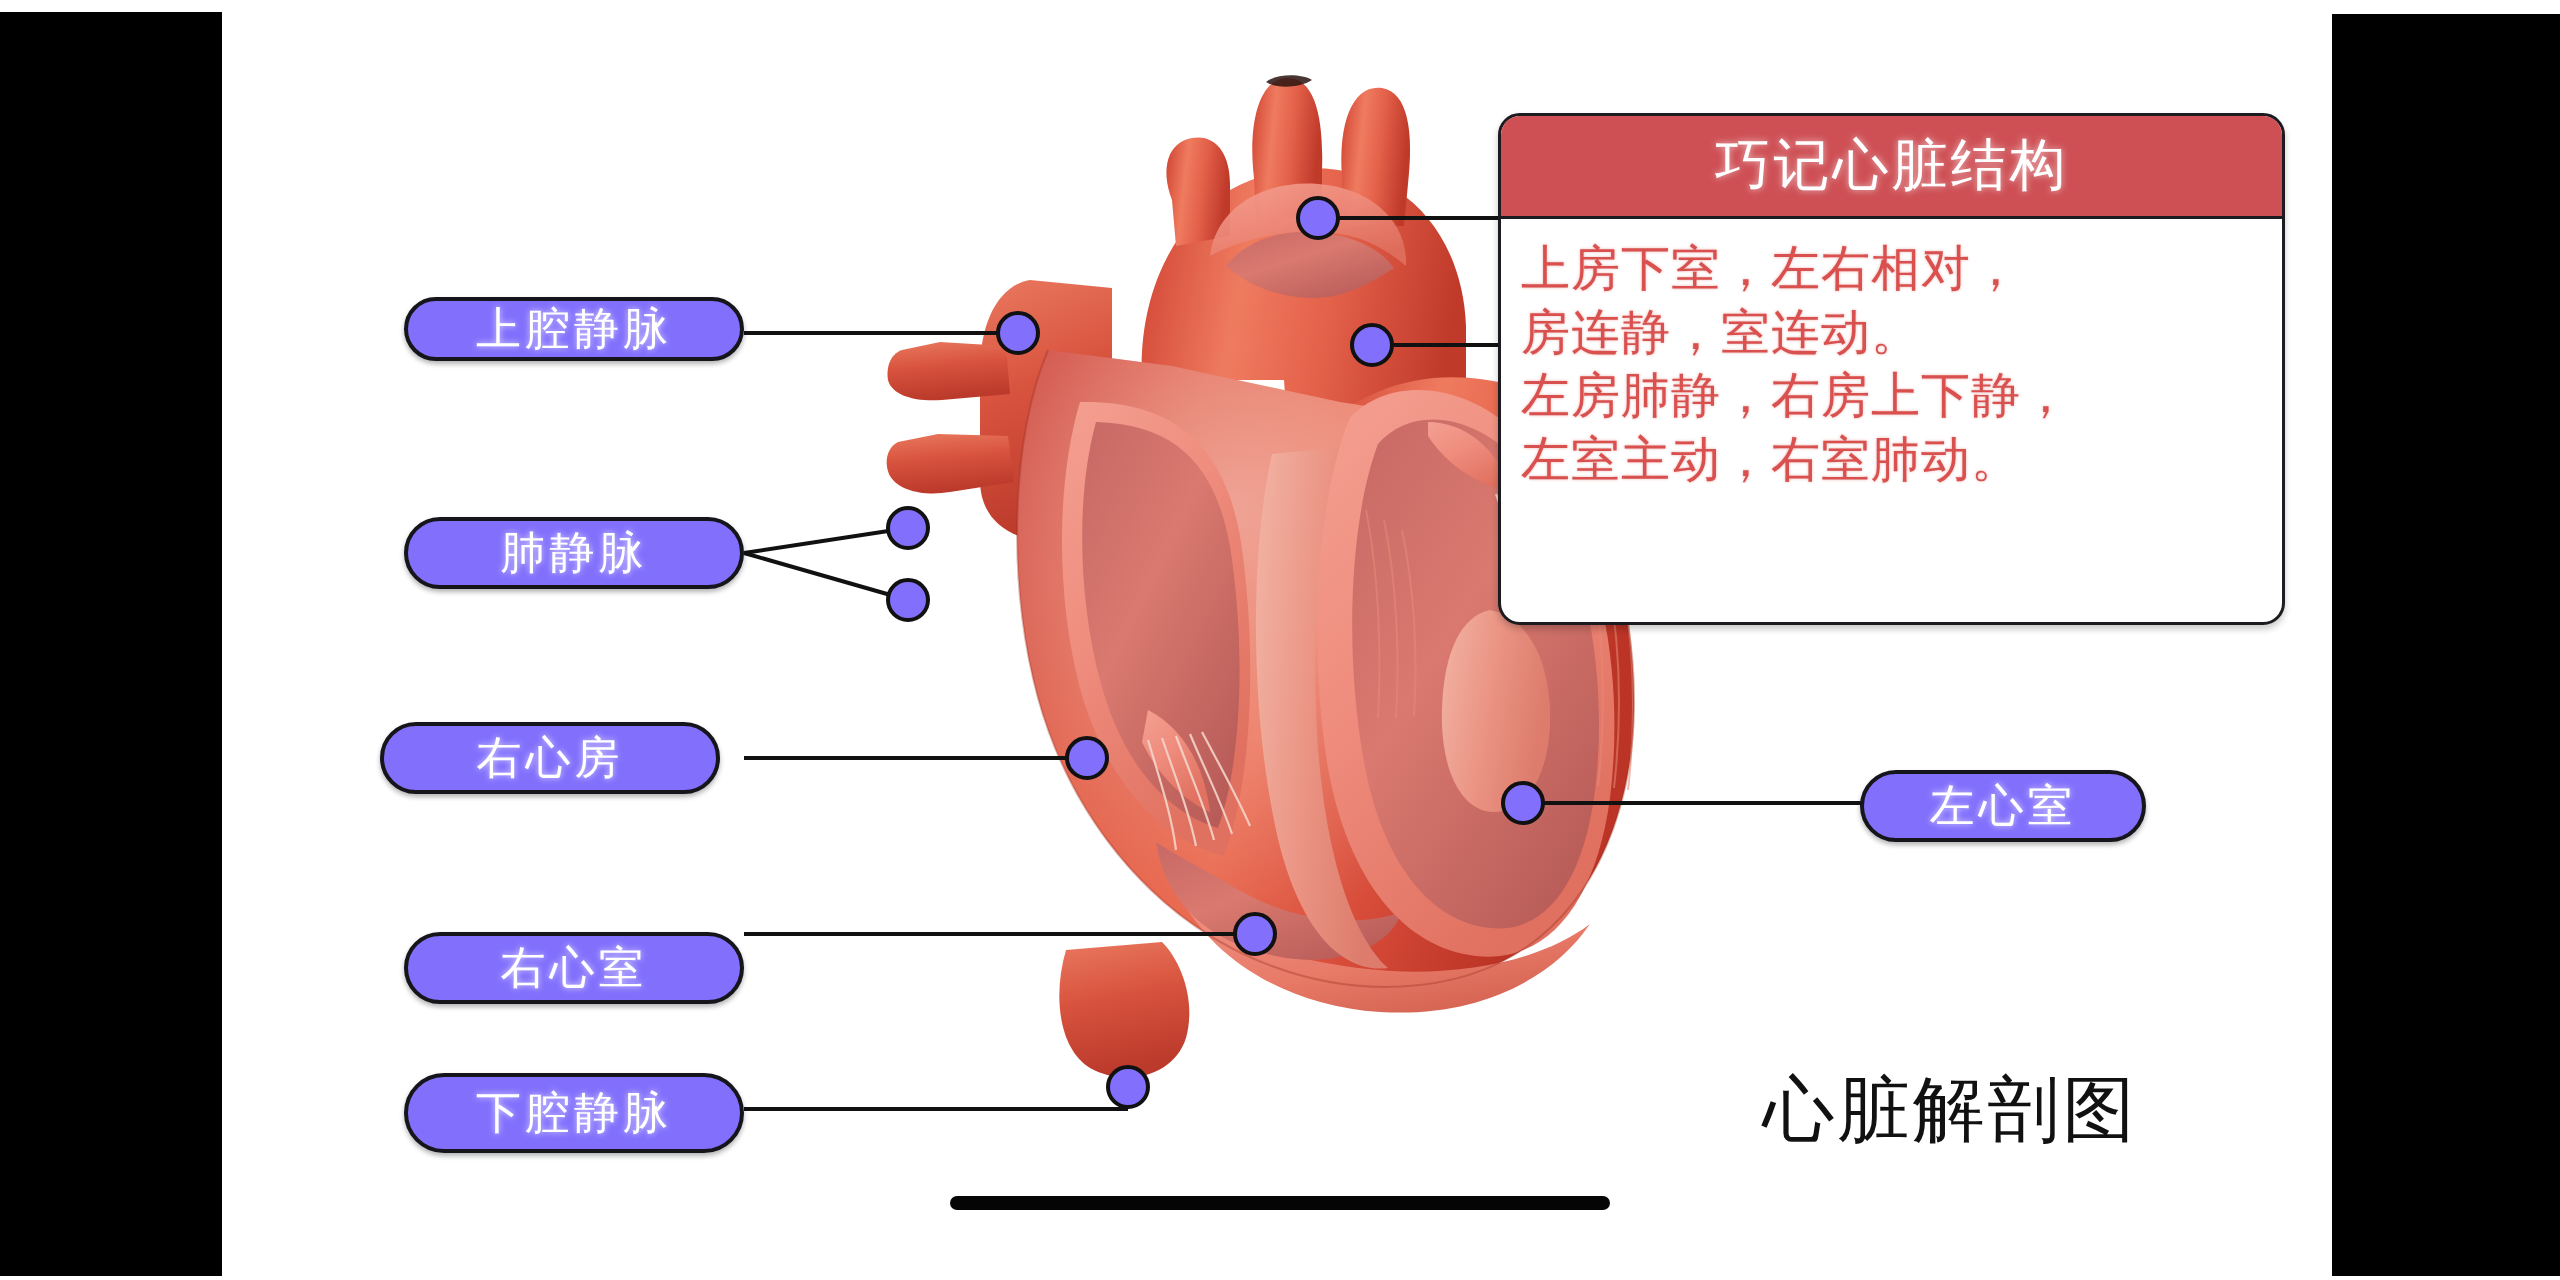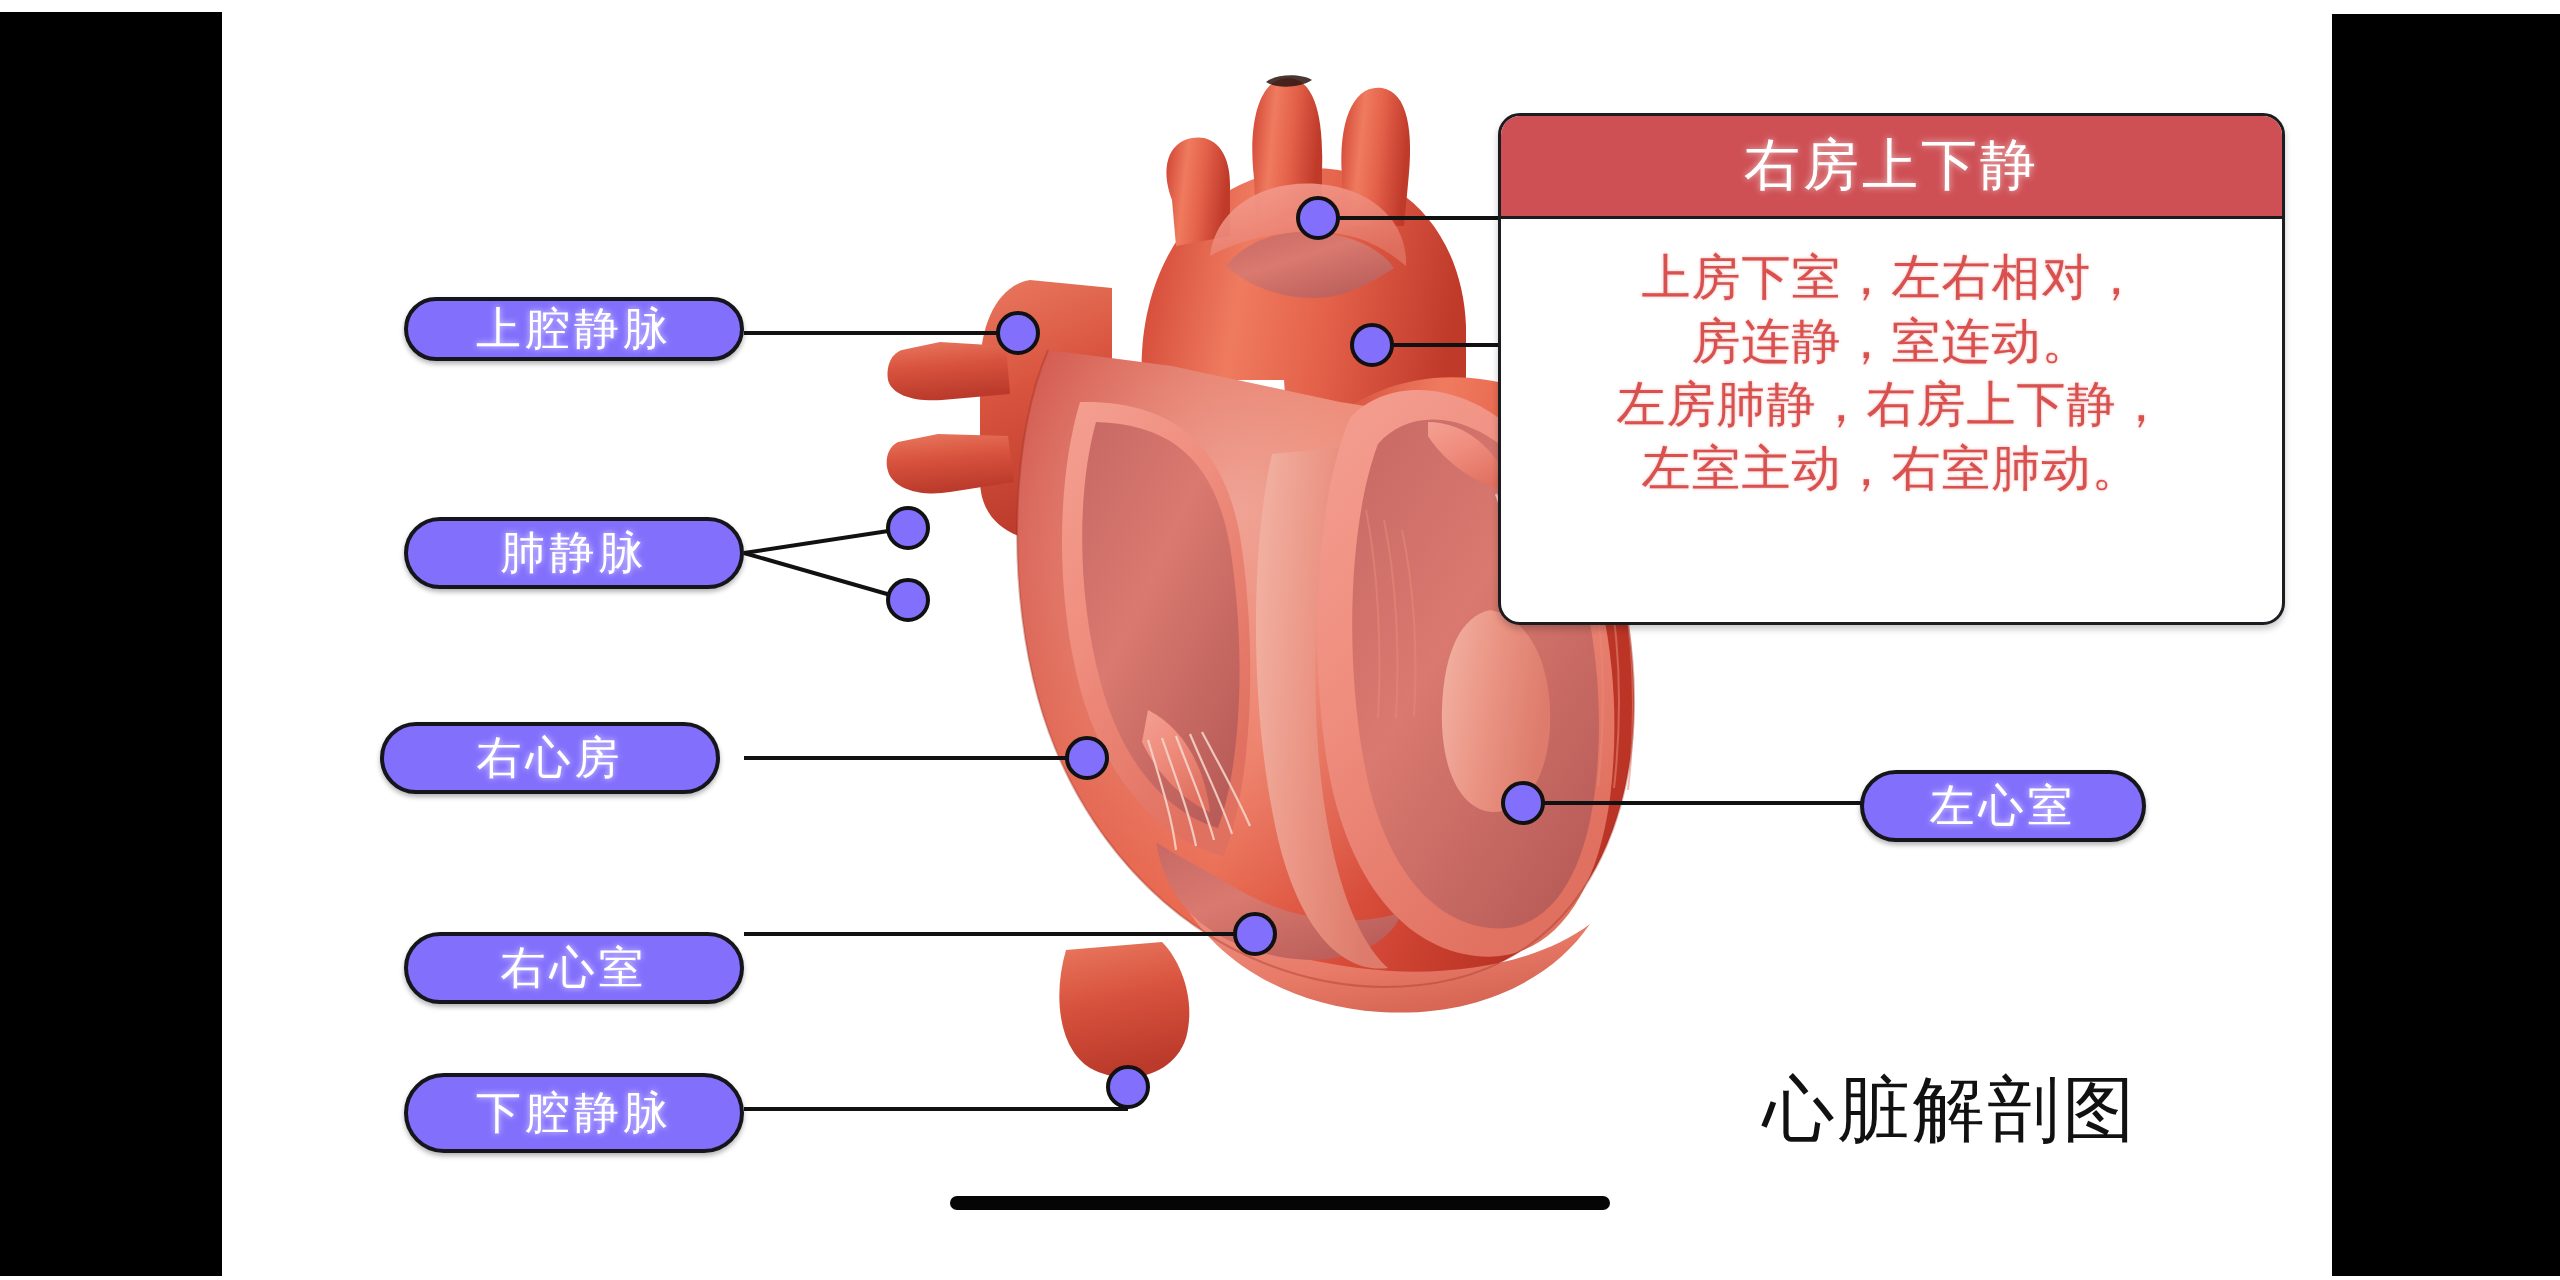--- a/index.html
+++ b/index.html
@@ -37,21 +37,21 @@
 
   
   #card{position:absolute;left:1498px;top:113px;width:787px;height:512px;
     background:#ffffff;border:3px solid #1c1b20;border-radius:22px;
     box-sizing:border-box;overflow:hidden;
     box-shadow:0 4px 7px rgba(0,0,0,.22);}
   #card-header{height:100px;background:#ce5055;border-bottom:3px solid #1c1b20;
     display:flex;align-items:center;justify-content:center;}
   #card-title{color:#ffffff;font-size:56px;letter-spacing:3px;
     text-shadow:0 0 7px rgba(255,255,255,.65);}
-  #card-body{padding:27px 20px 0 20px;text-align:center;}
+  #card-body{padding:18px 20px 0 20px;}
   .rhyme{color:#d9514f;font-size:49px;line-height:1.30;letter-spacing:1px;
     text-shadow:0 0 3px rgba(217,81,79,.45);white-space:nowrap;}
 
   
   #caption{position:absolute;left:1700px;top:1062px;width:500px;
     color:#111111;font-size:72px;letter-spacing:3px;text-align:center;font-weight:500;}
 </style>
 </head>
 <body>
 
@@ -248,21 +248,21 @@
   </div>
   <div class="pill" id="pill-ivc">
     <span>下腔静脉</span>
   </div>
   <div class="pill" id="pill-lv">
     <span>左心室</span>
   </div>
 
   <div id="card">
     <div id="card-header">
-      <div id="card-title">右房上下静</div>
+      <div id="card-title">巧记心脏结构</div>
     </div>
     <div id="card-body">
       <div class="rhyme">上房下室，左右相对，</div>
       <div class="rhyme">房连静，室连动。</div>
       <div class="rhyme">左房肺静，右房上下静，</div>
       <div class="rhyme">左室主动，右室肺动。</div>
     </div>
   </div>
 
   <div id="caption">心脏解剖图</div>

